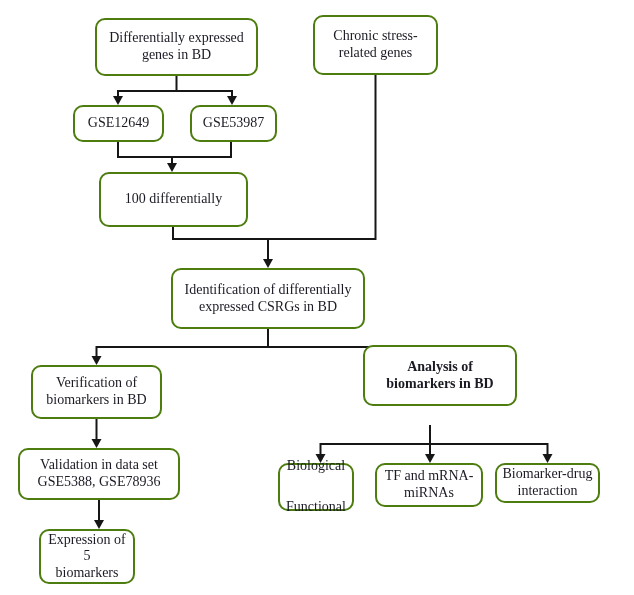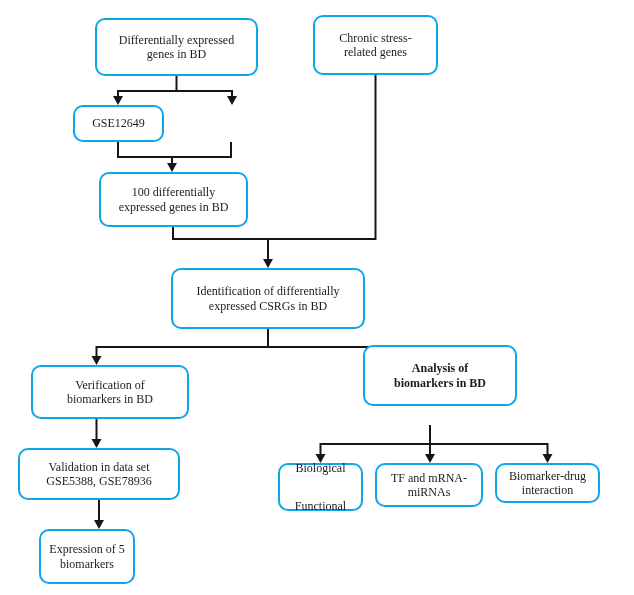--- a/index.html
+++ b/index.html
@@ -15,44 +15,44 @@
     position: absolute;
     left: 0; top: 0;
     width: 634px; height: 595px;
     pointer-events: none;
   }
   .wire { stroke: #161616; stroke-width: 2; fill: none; }
   .head { fill: #161616; stroke: none; }
   .node {
     position: absolute;
     box-sizing: border-box;
-    border: 2px solid #0ea5e9;
+    border: 2px solid #4d7c0f;
     border-radius: 10px;
     background: #ffffff;
     display: flex;
     flex-direction: column;
     align-items: center;
     justify-content: center;
     text-align: center;
-    font-size: 12px;
+    font-size: 14px;
     line-height: 1.18;
     color: #1a1a24;
     padding: 2px 4px;
   }
   #n-deg            { left: 95px;  top: 18px;  width: 163px; height: 58px; }
   #n-chronic        { left: 313px; top: 15px;  width: 125px; height: 60px; }
   #n-gse12649       { left: 73px;  top: 105px; width: 91px;  height: 37px; }
   #n-gse53987       { left: 190px; top: 105px; width: 87px;  height: 37px; }
   #n-deg100         { left: 99px;  top: 172px; width: 149px; height: 55px; }
   #n-identification { left: 171px; top: 268px; width: 194px; height: 61px; }
-  #n-verification   { left: 31px;  top: 365px; width: 158px; height: 54px; }
+  #n-verification   { left: 31px;  top: 365px; width: 131px; height: 54px; }
   #n-analysis       { left: 363px; top: 345px; width: 154px; height: 61px; font-weight: bold; }
   #n-validation     { left: 18px;  top: 448px; width: 162px; height: 52px; }
   #n-expression     { left: 39px;  top: 529px; width: 96px; height: 55px; }
-  #n-biological     { left: 278px; top: 463px; width: 85px;  height: 48px; gap: 24px; }
+  #n-biological     { left: 278px; top: 463px; width: 76px;  height: 48px; gap: 24px; }
   #n-tf             { left: 375px; top: 463px; width: 108px; height: 44px; }
   #n-drug           { left: 495px; top: 463px; width: 105px; height: 40px; }
 </style>
 </head>
 <body>
 
 <div id="canvas">
 
   <svg class="wires" viewBox="0 0 634 595" xmlns="http://www.w3.org/2000/svg">
     <g>
@@ -96,24 +96,26 @@
 
   <div class="node" id="n-chronic">
     <div>Chronic stress-</div>
     <div>related genes</div>
   </div>
 
   <div class="node" id="n-gse12649">
     <div>GSE12649</div>
   </div>
 
+  <div class="node" id="n-gse53987">
+    <div>GSE53987</div>
+  </div>
 
   <div class="node" id="n-deg100">
     <div>100 differentially</div>
-    <div>expressed genes in BD</div>
   </div>
 
   <div class="node" id="n-identification">
     <div>Identification of differentially</div>
     <div>expressed CSRGs in BD</div>
   </div>
 
   <div class="node" id="n-verification">
     <div>Verification of</div>
     <div>biomarkers in BD</div>

